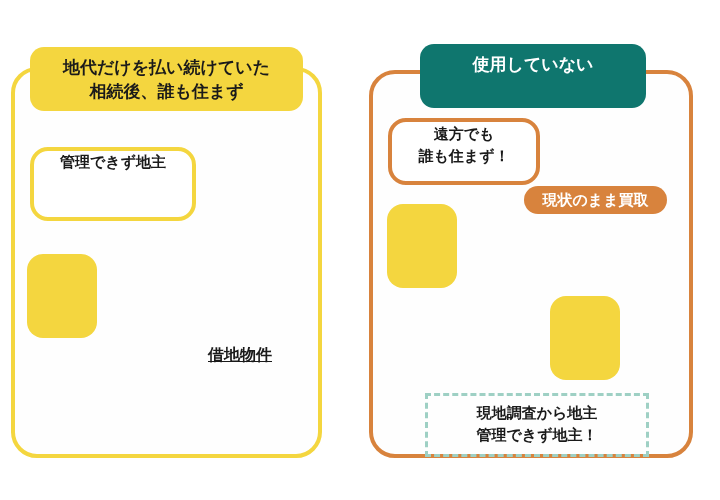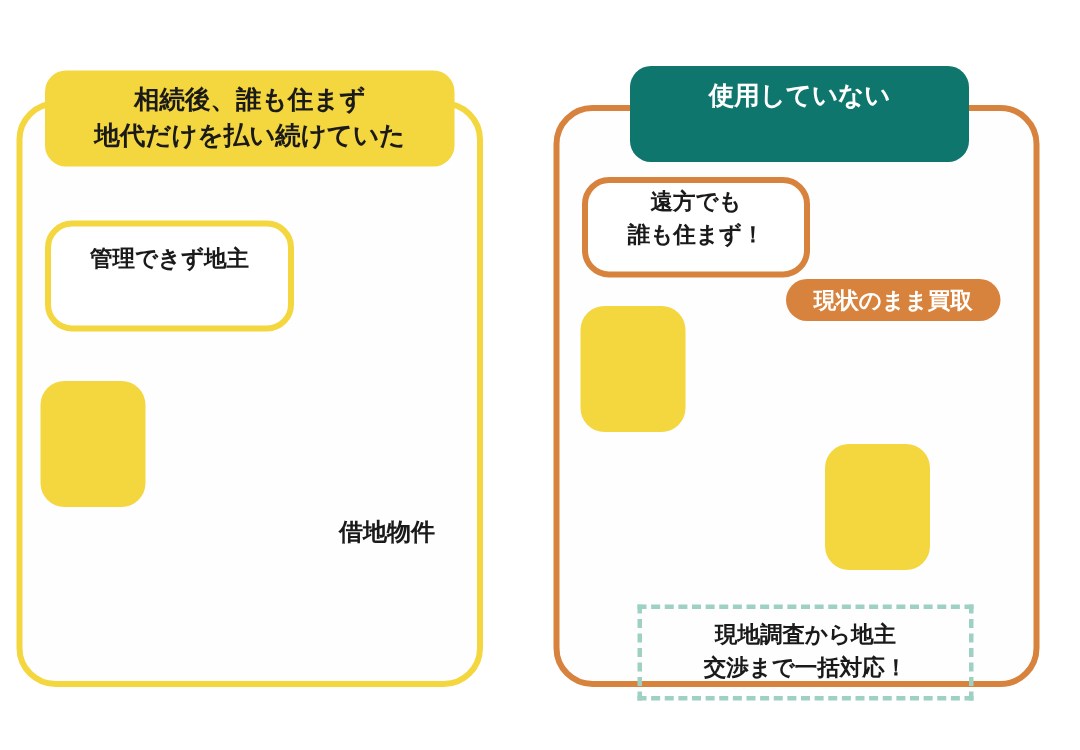--- a/index.html
+++ b/index.html
@@ -7,27 +7,27 @@
          font-family:"DejaVu Sans", "Liberation Sans", sans-serif; color:#222; }
   .panel { position:absolute; border-radius:26px; background:#fefefe; box-sizing:border-box; }
   .panel-left { left:11px; top:67px; width:311px; height:391px; border:4px solid #f4d63f; }
   .panel-right { left:369px; top:70px; width:324px; height:388px; border:4px solid #d8833d; }
   .pill { position:absolute; border-radius:14px; text-align:center; font-weight:bold;
           font-size:17px; line-height:24px; box-sizing:border-box; padding-top:8px; }
   .pill-left { left:30px; top:47px; width:273px; height:64px; background:#f4d63f; color:#1a1a1a; }
   .pill-right { left:420px; top:44px; width:226px; height:64px; background:#0f766e; color:#ffffff; }
   .bubble { position:absolute; background:#fff; border-radius:18px; box-sizing:border-box;
             text-align:center; font-weight:bold; font-size:15px; line-height:22px; color:#1a1a1a; }
-  .bubble-left { left:30px; top:147px; width:166px; height:74px; border:4px solid #f4d63f; padding-top:10px; }
+  .bubble-left { left:30px; top:147px; width:166px; height:74px; border:4px solid #f4d63f; }
   .bubble-right { left:388px; top:118px; width:152px; height:67px; border:4px solid #d8833d; padding-top:1px; }
   .avatar-box { position:absolute; border-radius:16px; background:#f4d63f; }
   .tag { position:absolute; background:#d8833d; color:#fff; font-weight:bold; font-size:15px;
          border-radius:6px; text-align:center; line-height:28px; }
   .prop-label { position:absolute; font-weight:bold; font-size:16px; line-height:21px; text-align:center; color:#1a1a1a; }
-  .dash-box { position:absolute; left:425px; top:403px; width:224px; height:64px;
+  .dash-box { position:absolute; left:425px; top:393px; width:224px; height:64px;
               border:3px dashed #9ed0c4; box-sizing:border-box; text-align:center;
               font-weight:bold; font-size:15px; line-height:22px; padding-top:6px; color:#1a1a1a; }
   svg { position:absolute; overflow:visible; }
 </style>
 </head>
 <body>
 
 <div class="panel panel-left"></div>
 
 <svg width="0" height="0" style="left:0;top:0">
@@ -37,22 +37,22 @@
 
     <path d="M224,214 L234,212 L236,222 L244,230 L246,248 L248,264 L246,282 L240,296 L236,308 L232,316 L222,322 L218,330 L210,336 L206,348 L196,354 L186,352 L172,358 L160,362 L146,368 L132,372 L114,376 L100,374 L86,372 L74,372 L64,368 L58,362 L64,350 L76,344 L92,340 L108,336 L122,330 L140,322 L150,310 L160,302 L162,296 L168,294 L176,296 L182,284 L188,270 L196,258 L206,248 L212,238 L214,226 Z"></path>
 
     <path d="M96,378 L108,376 L120,378 L132,376 L136,384 L128,390 L116,392 L104,392 L96,388 Z"></path>
 
     <path d="M32,378 L46,372 L58,374 L66,382 L66,396 L60,408 L54,418 L48,426 L42,432 L36,428 L38,418 L30,412 L34,402 L28,394 Z"></path>
   </g>
 </svg>
 
 <div class="pill pill-left">
+  <div>地代だけを払い続けていた</div>
   <div>相続後、誰も住まず</div>
-  <div>地代だけを払い続けていた</div>
 </div>
 
 <div class="bubble bubble-left">
   <div>管理できず地主</div>
 </div>
 <svg width="0" height="0" style="left:0;top:0">
   <path d="M50,219 L61,238 L72,219" fill="#fff" stroke="#f4d63f" stroke-width="4" stroke-linejoin="round"></path>
 </svg>
 
 <div class="avatar-box" style="left:27px;top:254px;width:70px;height:84px;"></div>
@@ -79,21 +79,21 @@
   <circle cx="51" cy="374" r="3.5" fill="#5f5b5a"></circle>
 </svg>
 <svg width="0" height="0" style="left:0;top:0">
   <g stroke="#2a2a2a" stroke-width="3" fill="#fff" stroke-linejoin="round">
     <path d="M218,312 L254,285 L290,312 L286,316 L254,292 L222,316 Z"></path>
     <rect x="229" y="308" width="50" height="30"></rect>
     <rect x="247" y="316" width="15" height="22"></rect>
     <path d="M273,294 L273,284 L279,284 L279,300"></path>
   </g>
 </svg>
-<div class="prop-label" style="left:210px;top:344px;width:96px;">
+<div class="prop-label" style="left:192px;top:344px;width:96px;text-decoration:underline;">
   <div>借地物件</div>
 </div>
 
 <svg width="0" height="0" style="left:0;top:0">
   <path d="M333,215 L360,250 L333,285 Z" fill="#959595"></path>
 </svg>
 
 <div class="panel panel-right"></div>
 
 <svg width="0" height="0" style="left:0;top:0">
@@ -191,14 +191,14 @@
   <circle cx="558" cy="267" r="3.5" fill="#5f5b5a"></circle>
   <path d="M418,336 C409,324 410,311 418,311 C426,311 427,324 418,336 Z" fill="#d8833d"></path>
   <circle cx="418" cy="318" r="3.5" fill="#5f5b5a"></circle>
 </svg>
 
 <svg width="0" height="0" style="left:0;top:0">
   <path d="M523,386 L543,368 L546,386" stroke="#9ed0c4" stroke-width="3" stroke-dasharray="6,4" fill="#fff"></path>
 </svg>
 <div class="dash-box">
   <div>現地調査から地主</div>
-  <div>交渉まで一括対応！</div>
+  <div>管理できず地主！</div>
 </div>
 
 </body></html>

